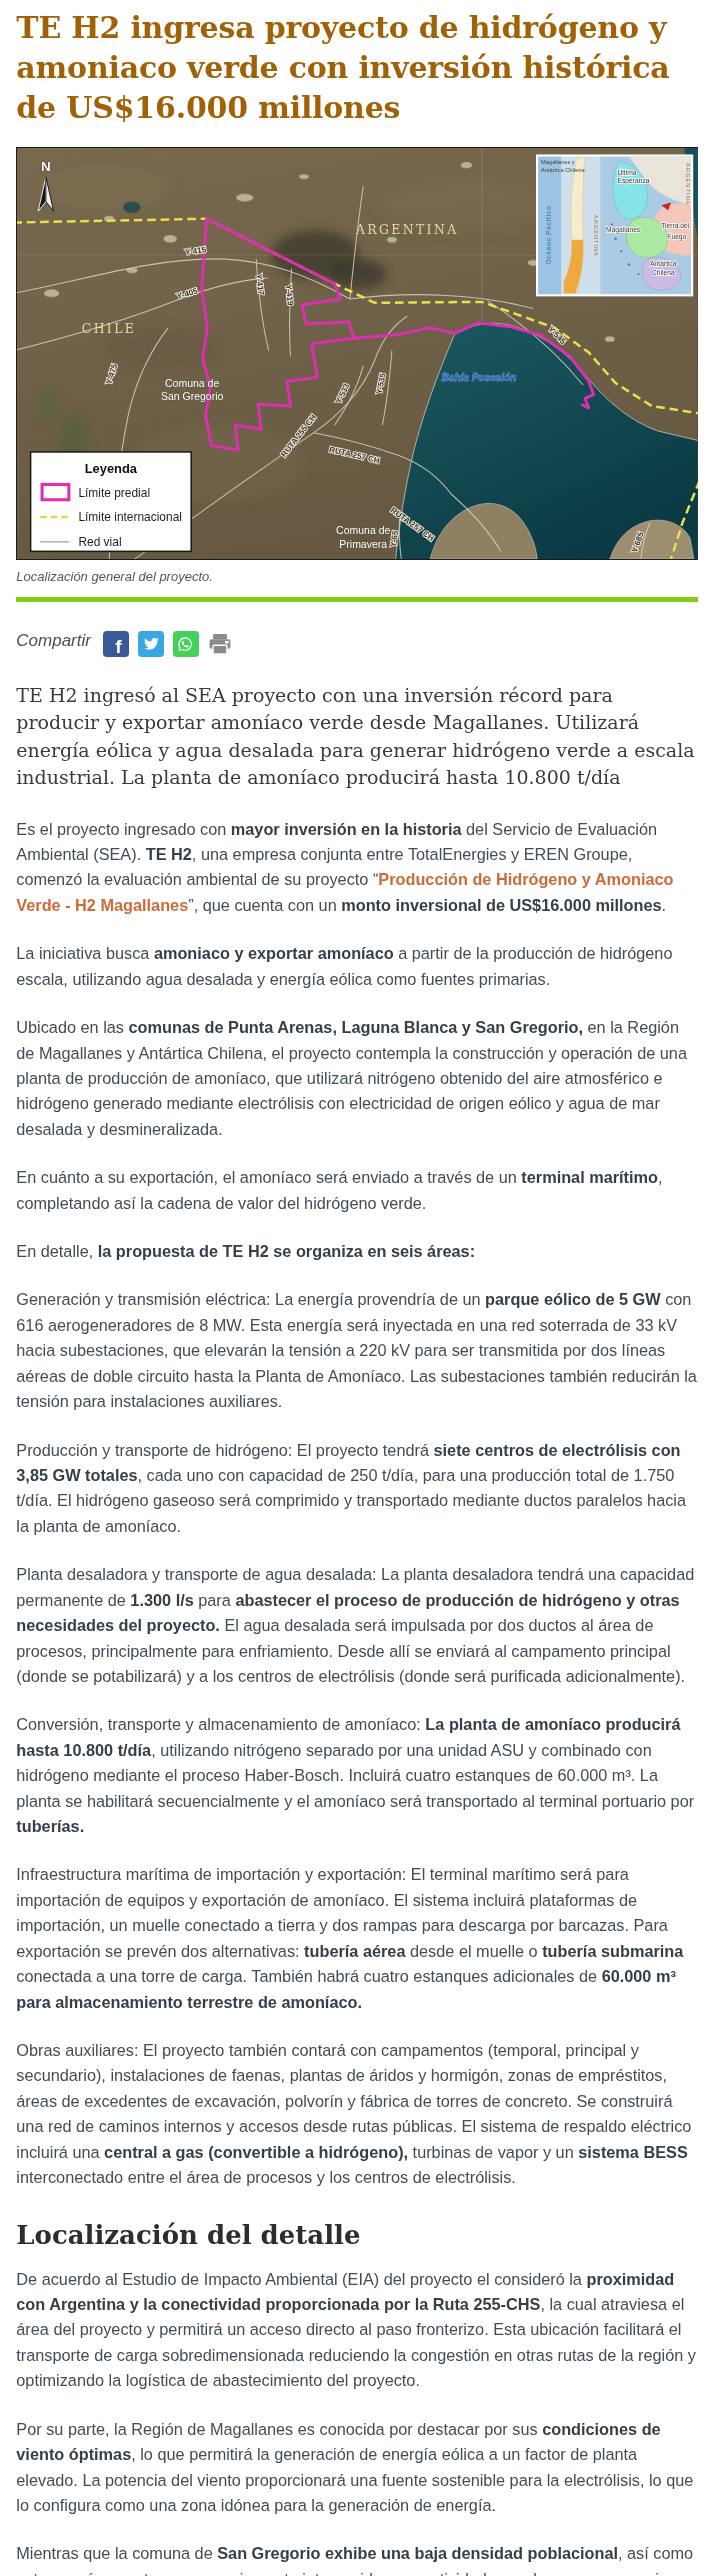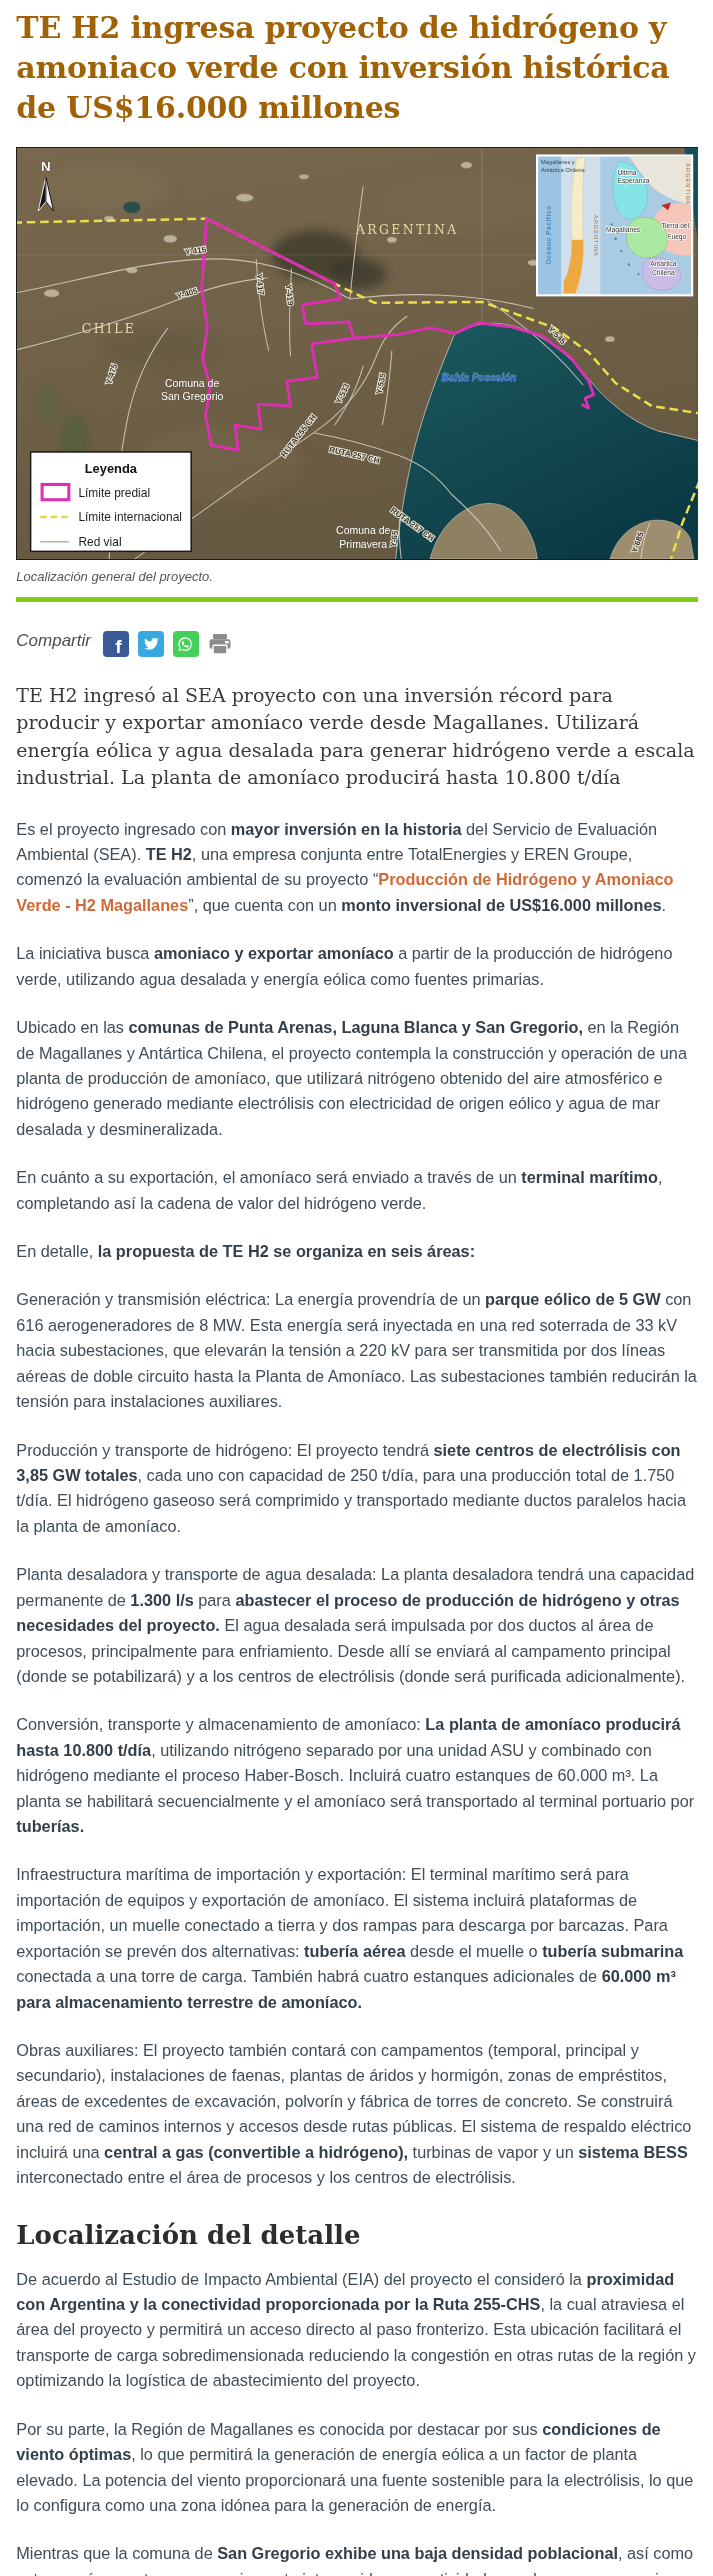--- a/index.html
+++ b/index.html
@@ -247,21 +247,21 @@
         <rect x="21" y="10" width="4" height="3" fill="#ffffff"></rect>
         <rect x="7" y="15" width="16" height="10" rx="1" fill="#8b8b8b" stroke="#ffffff" stroke-width="1.6"></rect>
       </svg>
     </span>
   </div>
 
   <p class="lead">TE H2 ingresó al SEA proyecto con una inversión récord para producir y exportar amoníaco verde desde Magallanes. Utilizará energía eólica y agua desalada para generar hidrógeno verde a escala industrial. La planta de amoníaco producirá hasta 10.800 t/día</p>
 
   <div>
       <p class="body-p"><span>Es el proyecto ingresado con </span><span class="seg-b">mayor inversión en la historia</span><span> del Servicio de Evaluación Ambiental (SEA). </span><span class="seg-b">TE H2</span><span>, una empresa conjunta entre TotalEnergies y EREN Groupe, comenzó la evaluación ambiental de su proyecto “</span><span class="seg-link">Producción de Hidrógeno y Amoniaco Verde - H2 Magallanes</span><span>”, que cuenta con un </span><span class="seg-b">monto inversional de US$16.000 millones</span><span>.</span></p>
-      <p class="body-p"><span>La iniciativa busca </span><span class="seg-b">amoniaco y exportar amoníaco</span><span> a partir de la producción de hidrógeno verde, utilizando agua desalada y energía eólica como fuentes primarias.</span></p>
+      <p class="body-p"><span>La iniciativa busca </span><span class="seg-b">amoniaco y exportar amoníaco</span><span> a partir de la producción de hidrógeno escala, utilizando agua desalada y energía eólica como fuentes primarias.</span></p>
       <p class="body-p"><span>Ubicado en las </span><span class="seg-b">comunas de Punta Arenas, Laguna Blanca y San Gregorio,</span><span> en la Región de Magallanes y Antártica Chilena, el proyecto contempla la construcción y operación de una planta de producción de amoníaco, que utilizará nitrógeno obtenido del aire atmosférico e hidrógeno generado mediante electrólisis con electricidad de origen eólico y agua de mar desalada y desmineralizada.</span></p>
       <p class="body-p"><span>En cuánto a su exportación, el amoníaco será enviado a través de un </span><span class="seg-b">terminal marítimo</span><span>, completando así la cadena de valor del hidrógeno verde.</span></p>
       <p class="body-p"><span>En detalle, </span><span class="seg-b">la propuesta de TE H2 se organiza en seis áreas:</span></p>
       <p class="body-p"><span>Generación y transmisión eléctrica: La energía provendría de un </span><span class="seg-b">parque eólico de 5 GW</span><span> con 616 aerogeneradores de 8 MW. Esta energía será inyectada en una red soterrada de 33 kV hacia subestaciones, que elevarán la tensión a 220 kV para ser transmitida por dos líneas aéreas de doble circuito hasta la Planta de Amoníaco. Las subestaciones también reducirán la tensión para instalaciones auxiliares.</span></p>
       <p class="body-p"><span>Producción y transporte de hidrógeno: El proyecto tendrá </span><span class="seg-b">siete centros de electrólisis con 3,85 GW totales</span><span>, cada uno con capacidad de 250 t/día, para una producción total de 1.750 t/día. El hidrógeno gaseoso será comprimido y transportado mediante ductos paralelos hacia la planta de amoníaco.</span></p>
       <p class="body-p"><span>Planta desaladora y transporte de agua desalada: La planta desaladora tendrá una capacidad permanente de </span><span class="seg-b">1.300 l/s</span><span> para </span><span class="seg-b">abastecer el proceso de producción de hidrógeno y otras necesidades del proyecto.</span><span> El agua desalada será impulsada por dos ductos al área de procesos, principalmente para enfriamiento. Desde allí se enviará al campamento principal (donde se potabilizará) y a los centros de electrólisis (donde será purificada adicionalmente).</span></p>
       <p class="body-p"><span>Conversión, transporte y almacenamiento de amoníaco: </span><span class="seg-b">La planta de amoníaco producirá hasta 10.800 t/día</span><span>, utilizando nitrógeno separado por una unidad ASU y combinado con hidrógeno mediante el proceso Haber-Bosch. Incluirá cuatro estanques de 60.000 m³. La planta se habilitará secuencialmente y el amoníaco será transportado al terminal portuario por </span><span class="seg-b">tuberías.</span></p>
       <p class="body-p"><span>Infraestructura marítima de importación y exportación: El terminal marítimo será para importación de equipos y exportación de amoníaco. El sistema incluirá plataformas de importación, un muelle conectado a tierra y dos rampas para descarga por barcazas. Para exportación se prevén dos alternativas: </span><span class="seg-b">tubería aérea</span><span> desde el muelle o </span><span class="seg-b">tubería submarina</span><span> conectada a una torre de carga. También habrá cuatro estanques adicionales de </span><span class="seg-b">60.000 m³ para almacenamiento terrestre de amoníaco.</span></p>
       <p class="body-p"><span>Obras auxiliares: El proyecto también contará con campamentos (temporal, principal y secundario), instalaciones de faenas, plantas de áridos y hormigón, zonas de empréstitos, áreas de excedentes de excavación, polvorín y fábrica de torres de concreto. Se construirá una red de caminos internos y accesos desde rutas públicas. El sistema de respaldo eléctrico incluirá una </span><span class="seg-b">central a gas (convertible a hidrógeno),</span><span> turbinas de vapor y un </span><span class="seg-b">sistema BESS</span><span> interconectado entre el área de procesos y los centros de electrólisis.</span></p>
       <h2 class="section">Localización del detalle</h2>

